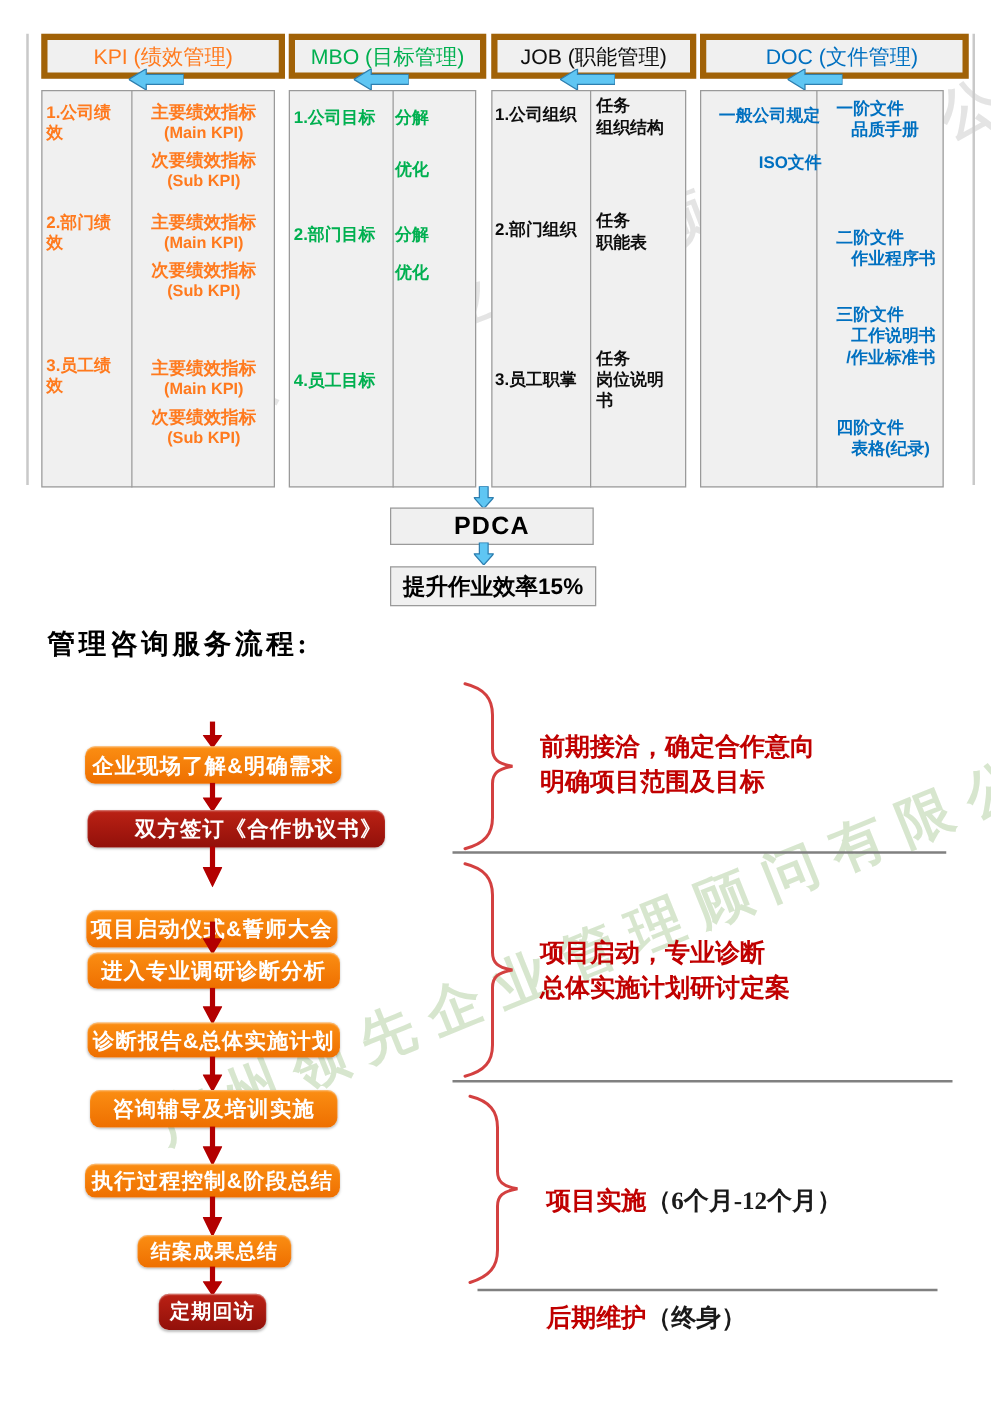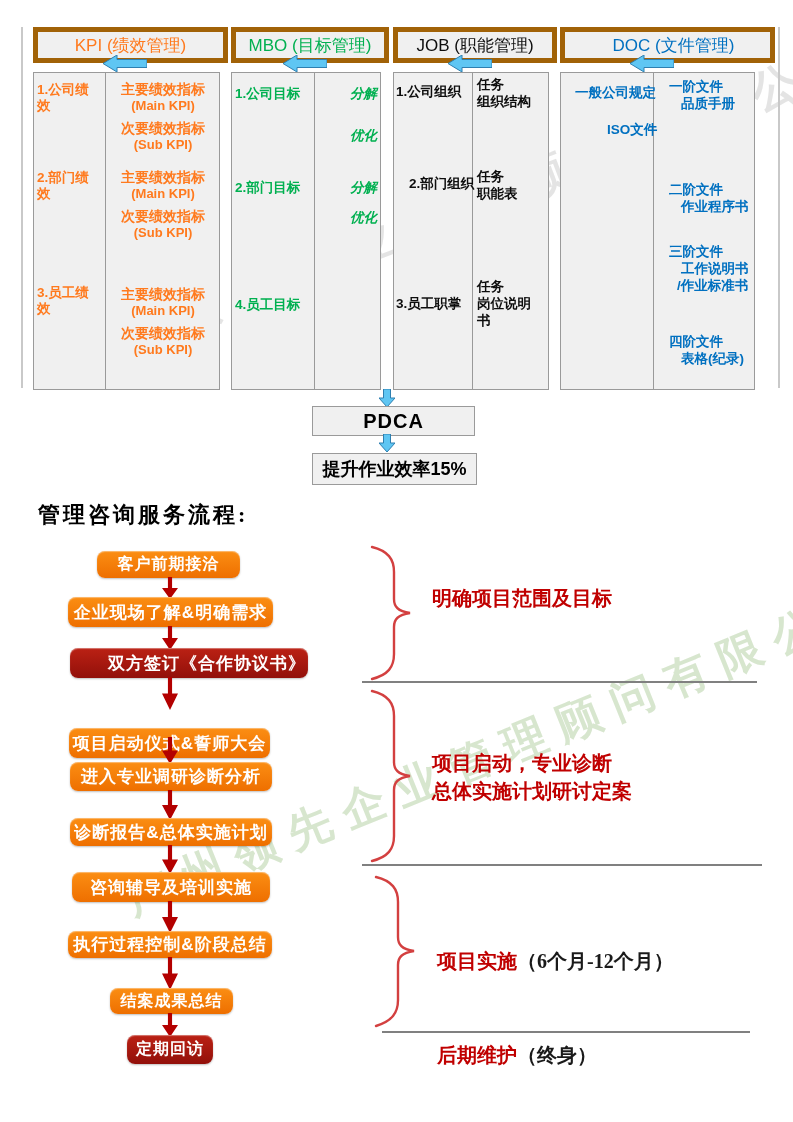--- a/index.html
+++ b/index.html
@@ -22,21 +22,21 @@
     display:flex; align-items:center; justify-content:center;
     font-weight:normal; font-size:17px; white-space:nowrap;text-align:center;
   }
   .cbox { position:absolute; top:72px; height:316px; background:#f0f0f0; border:1px solid #9a9a9a; }
   .vdiv { position:absolute; top:72px; height:318px; width:1px; background:#9a9a9a; }
   .ct { position:absolute; font-weight:bold; font-size:13.5px; line-height:16px; }
   .c-orange { color:#FF7A1E; }
   .c-green  { color:#00B050; }
   .c-blue   { color:#0070C0;padding-left:12px; }
   .c-black  { color:#0d0d0d; }
-  .center { text-align:right;font-style:italic; }
+  .center { text-align:left; }
   .nowrap { white-space:nowrap; }
   .kpi-right { width:110px; text-align:center; }
   .kpi-right .cn { font-size:14px; line-height:17px; }
   .kpi-right .en { font-size:13px; line-height:15px; margin-bottom:7px; }
   .doc-group .ln { padding-left:12px; }
   .arrow-svg { position:absolute; display:block; }
   .graybox {
     position:absolute; background:#f0f0f0; border:1px solid #9a9a9a;
     display:flex; align-items:center; justify-content:center; color:#000; font-weight:bold;
   }
@@ -131,21 +131,21 @@
   <div class="ct c-green nowrap" style="left:235px;top:180px;">2.部门目标</div>
   <div class="ct c-green center" style="left:316px;top:180px;width:61px;">分解</div>
   <div class="ct c-green center" style="left:316px;top:210px;width:61px;">优化</div>
   <div class="ct c-green nowrap" style="left:235px;top:297px;">4.员工目标</div>
 
   <div class="ct c-black nowrap" style="left:396px;top:84px;">1.公司组织</div>
   <div class="ct c-black" style="left:477px;top:76px;width:68px;line-height:17px;">
     <div>任务</div>
     <div>组织结构</div>
   </div>
-  <div class="ct c-black nowrap" style="left:396px;top:176px;margin-left:13px;">2.部门组织</div>
+  <div class="ct c-black nowrap" style="left:396px;top:176px;">2.部门组织</div>
   <div class="ct c-black" style="left:477px;top:168px;width:68px;line-height:17px;">
     <div>任务</div>
     <div>职能表</div>
   </div>
   <div class="ct c-black nowrap" style="left:396px;top:296px;">3.员工职掌</div>
   <div class="ct c-black" style="left:477px;top:278px;width:66px;line-height:17px;">
     <div>任务</div>
     <div>岗位说明书</div>
   </div>
 
@@ -173,21 +173,20 @@
       <path d="M4.5 0 L11.5 0 L11.5 9 L16 9 L8 18 L0 9 L4.5 9 Z" fill="#5FC6F3" stroke="#2E7FB0" stroke-width="1"></path>
     </svg>
   <div class="graybox" style="left:312px;top:406px;width:161px;height:28px;font-size:20px;letter-spacing:1px;">PDCA</div>
   <svg class="arrow-svg" style="left:379px;top:434px;" width="16" height="18" viewBox="0 0 16 18">
       <path d="M4.5 0 L11.5 0 L11.5 9 L16 9 L8 18 L0 9 L4.5 9 Z" fill="#5FC6F3" stroke="#2E7FB0" stroke-width="1"></path>
     </svg>
   <div class="graybox" style="left:312px;top:453px;width:163px;height:30px;font-size:18px;">提升作业效率15%</div>
 
   <div class="sec-title">管理咨询服务流程:</div>
 
-  <div class="step orange" style="left:97px;top:551px;width:143px;height:27px;font-size:16px;">客户前期接洽</div>
   <div class="flow-arrow" style="left:162px;top:577px;height:22px;"></div>
   <div class="step orange" style="left:68px;top:597px;width:205px;height:30px;">企业现场了解&amp;明确需求</div>
   <div class="flow-arrow" style="left:162px;top:626px;height:24px;"></div>
   <div class="step darkred" style="left:70px;top:648px;width:202px;height:30px;padding-left:36px;">双方签订《合作协议书》</div>
   <div class="flow-arrow" style="left:162px;top:677px;height:33px;"></div>
   <div class="step orange" style="left:69px;top:728px;width:201px;height:30px;">项目启动仪式&amp;誓师大会</div>
   <div class="flow-arrow" style="left:162px;top:737px;height:27px;"></div>
   <div class="step orange" style="left:70px;top:762px;width:202px;height:29px;text-align:center;">进入专业调研诊断分析</div>
   <div class="flow-arrow" style="left:162px;top:790px;height:30px;"></div>
   <div class="step orange" style="left:70px;top:818px;width:202px;height:28px;">诊断报告&amp;总体实施计划</div>
@@ -200,20 +199,21 @@
   <div class="flow-arrow" style="left:162px;top:1013px;height:24px;"></div>
   <div class="step darkred" style="left:127px;top:1035px;width:86px;height:29px;font-size:16px;">定期回访</div>
 
   <svg class="brace-layer" width="793" height="1122" viewBox="0 0 793 1122">
     <path d="M372,547 C388,551 394,559 394,572 L394,599 C394,607 398,611 410,613 C398,615 394,619 394,627 L394,654 C394,667 388,675 372,679" fill="none" stroke="#D34040" stroke-width="2.4" stroke-linecap="round"></path>
     <path d="M372,691 C388,695 394,703 394,716 L394,762 C394,770 398,774 410,776 C398,778 394,782 394,790 L394,836 C394,849 388,857 372,861" fill="none" stroke="#D34040" stroke-width="2.4" stroke-linecap="round"></path>
     <path d="M376,877 C392,881 398,889 398,902 L398,937 C398,945 402,949 414,951 C402,953 398,957 398,965 L398,1000 C398,1013 392,1021 376,1026" fill="none" stroke="#D34040" stroke-width="2.4" stroke-linecap="round"></path>
   </svg>
 
   <div class="phase" style="left:432px;top:584px;">
+    <div>前期接洽，确定合作意向</div>
     <div>明确项目范围及目标</div>
   </div>
   <div class="divline" style="left:362px;top:681px;width:395px;"></div>
 
   <div class="phase" style="left:432px;top:749px;">
     <div>项目启动，专业诊断</div>
     <div>总体实施计划研讨定案</div>
   </div>
   <div class="divline" style="left:362px;top:864px;width:400px;"></div>
 

